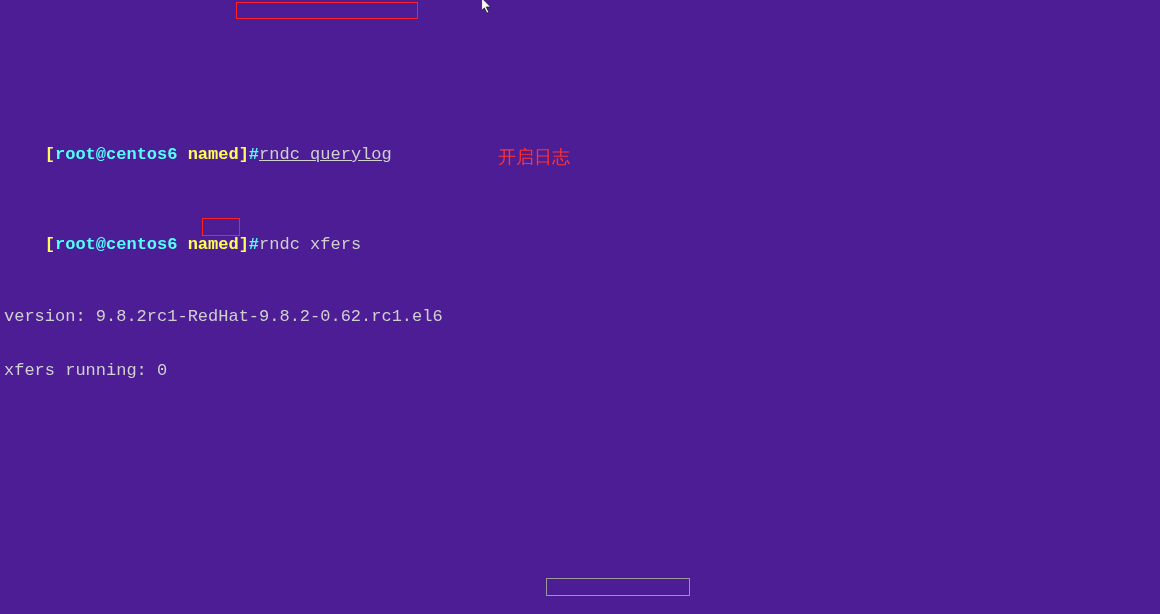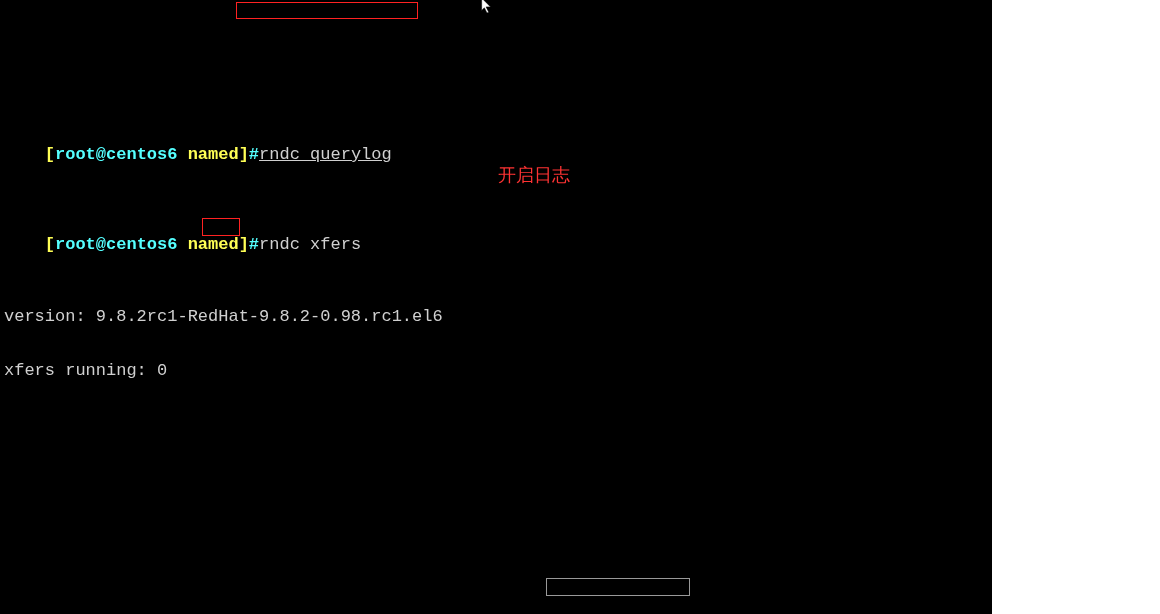--- a/index.html
+++ b/index.html
@@ -5,23 +5,23 @@
   html, body {
     margin: 0;
     padding: 0;
     width: 1160px;
     height: 614px;
     background: #ffffff;
     overflow: hidden;
   }
   .term {
     box-sizing: border-box;
-    width: 992px;
+    width: 1160px;
     height: 614px;
-    background: #000000;
+    background: #4c1d95;
     font-family: "Consolas", "Courier New", monospace;
     font-size: 17px;
     line-height: 18px;
     color: #d0d0d0;
     padding: 2px 0 0 4px;
     position: relative;
     white-space: pre;
   }
   .ln {
     height: 18px;
@@ -74,21 +74,21 @@
   <div class="ln">
     <span class="b-y">[</span><span class="b-c">root@centos6</span><span> </span><span class="b-y">named</span><span class="b-y">]</span><span class="b-c">#</span><span class="cmd-u">rndc querylog</span>
   </div>
 
   
   <div class="ln">
     <span class="b-y">[</span><span class="b-c">root@centos6</span><span> </span><span class="b-y">named</span><span class="b-y">]</span><span class="b-c">#</span><span>rndc xfers</span>
   </div>
 
   
-  <div class="ln">version: 9.8.2rc1-RedHat-9.8.2-0.98.rc1.el6</div>
+  <div class="ln">version: 9.8.2rc1-RedHat-9.8.2-0.62.rc1.el6</div>
   <div class="ln">xfers running: 0</div>
   
   
   
   
   
   
 
   
   
@@ -105,15 +105,15 @@
   
   
   
   
   
 
   
   <div class="red-box" style="left:236px; top:2px; width:182px; height:17px;"></div>
   <div class="red-box" style="left:202px; top:218px; width:38px; height:18px;"></div>
   <div class="gray-box" style="left:546px; top:578px; width:144px; height:18px;"></div>
-  <div class="anno" style="left:498px; top:166px;">开启日志</div>
+  <div class="anno" style="left:498px; top:148px;">开启日志</div>
 
 </div>
 
 </body></html>

